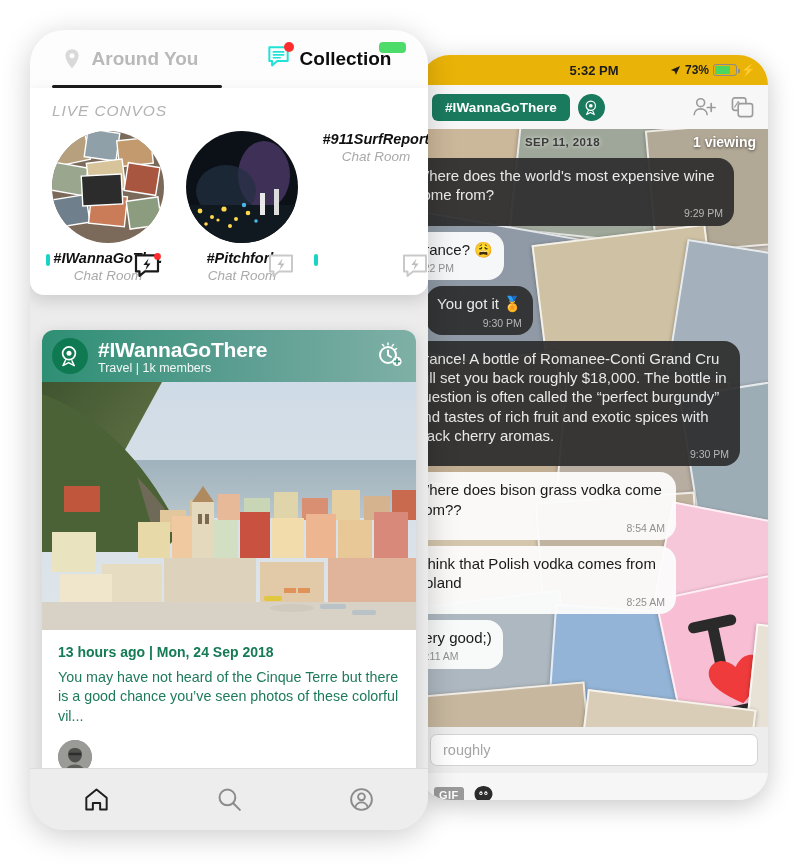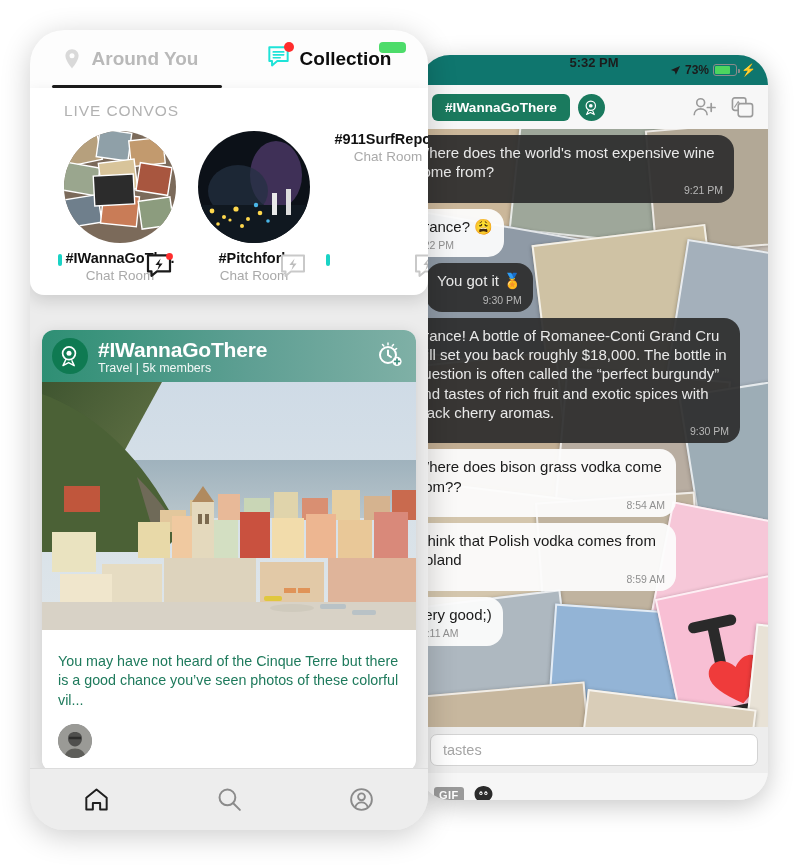--- a/index.html
+++ b/index.html
@@ -14,22 +14,22 @@
   
   .phone-right {
     position: absolute; left: 420px; top: 55px;
     width: 348px; height: 745px;
     background: #f2f2f2;
     border-radius: 30px;
     overflow: hidden;
     box-shadow: 0 6px 26px rgba(0,0,0,.22);
   }
   .r-status {
-    height: 30px; background: #0f766e;
-    display: flex; justify-content: center;
+    height: 30px; background: #eab308;
+    display: flex; align-items: center; justify-content: center;
     position: relative; font-size: 13px; font-weight: bold; color: #1c1c1c;
   }
   .r-status .right-cluster {
     position: absolute; right: 12px; top: 0; height: 30px;
     display: flex; align-items: center; gap: 4px;
     font-size: 12px; font-weight: bold; color: #1c1c1c;
   }
   .loc-arrow { display:inline-block; width:11px; height:11px; }
   .batt {
     width: 24px; height: 12px; border: 1.4px solid #8b8b8b;
@@ -141,22 +141,23 @@
   }
   .green-badge {
     position: absolute; right: 22px; top: 12px;
     width: 27px; height: 11px; background: #4ddc6a; border-radius: 4px;
   }
 
   .live-card {
     position: absolute; left: 0; top: 58px; width: 398px;
     background: #fff; border-radius: 0 0 14px 14px;
     box-shadow: 0 6px 16px rgba(0,0,0,.13);
-    padding: 14px 0 12px 34px;
+    padding: 14px 0 12px 22px;
     z-index: 5;
+    font-style: italic;
   }
   .live-title {
     font-size: 15.5px; color: #b2b2b2; letter-spacing: .9px;
     margin-bottom: 11px;
   }
   .convo-row { display: flex; gap: 22px; }
   .convo { width: 112px; flex: 0 0 112px; text-align: center; position: relative; }
   .convo .ava {
     width: 112px; height: 112px; border-radius: 50%;
     overflow: hidden; position: relative; margin-bottom: 7px;
@@ -290,25 +291,29 @@
             <path d="M16 98h34" stroke="#2a2a2a" stroke-width="10" stroke-linecap="round"></path>
           </svg>
         </div>
         <div class="pc" style="left:330px;top:500px;width:110px;height:120px;background:#e8e2d6;transform:rotate(6deg)"></div>
         <div class="pc" style="left:-10px;top:560px;width:180px;height:120px;background:#c7b79e;transform:rotate(-5deg)"></div>
         <div class="pc" style="left:160px;top:570px;width:170px;height:120px;background:#d9cdb8;transform:rotate(7deg)"></div>
       </div>
 
       <div class="r-scroll">
 
+        <div class="day-row">
+          <div class="day-sep">SEP 11, 2018</div>
+          <div class="viewing">1 viewing</div>
+        </div>
 
         <div class="msg in">
           <div class="bub dark bleed-l" style="max-width:330px">
             <span>Where does the world's most expensive wine come from?</span>
-            <span class="ts">9:21 PM</span>
+            <span class="ts">9:29 PM</span>
           </div>
         </div>
 
         <div class="msg in">
           <div class="bub light bleed-l" style="max-width:140px">
             <span>France? 😩</span>
             <span class="ts" style="text-align:left">9:22 PM</span>
           </div>
         </div>
 
@@ -330,36 +335,36 @@
         <div class="msg in">
           <div class="bub light bleed-l" style="max-width:272px">
             <span>Where does bison grass vodka come from??</span>
             <span class="ts">8:54 AM</span>
           </div>
         </div>
 
         <div class="msg in">
           <div class="bub light bleed-l" style="max-width:272px">
             <span>I think that Polish vodka comes from Poland</span>
-            <span class="ts">8:59 AM</span>
+            <span class="ts">8:25 AM</span>
           </div>
         </div>
 
         <div class="msg in">
           <div class="bub light bleed-l" style="max-width:120px">
             <span>Very good;)</span>
             <span class="ts" style="text-align:left">10:11 AM</span>
           </div>
         </div>
 
       </div>
     </div>
 
     <div class="r-inputbar">
-      <div class="r-inputfield">tastes</div>
+      <div class="r-inputfield">roughly</div>
     </div>
 
     <div class="r-toolbar">
       <span class="gif-chip">GIF</span>
       <svg width="23" height="22" viewBox="0 0 24 24">
         <path d="M12 2.2c5.4 0 9.8 3.9 9.8 8.7s-4.4 8.7-9.8 8.7c-1 0-2-.13-2.9-.37L4.6 21.6l.9-3.7C3.4 16.3 2.2 13.9 2.2 10.9 2.2 6.1 6.6 2.2 12 2.2z" fill="#2b2b2b"></path>
         <ellipse cx="9.2" cy="10" rx="1.7" ry="2" fill="#fff"></ellipse>
         <ellipse cx="14.6" cy="10" rx="1.7" ry="2" fill="#fff"></ellipse>
         <circle cx="9.2" cy="10.4" r=".85" fill="#2b2b2b"></circle>
         <circle cx="14.6" cy="10.4" r=".85" fill="#2b2b2b"></circle>
@@ -479,21 +484,21 @@
       <div class="art-head">
         <div class="mark">
           <svg width="24" height="24" viewBox="0 0 24 24">
             <circle cx="11" cy="9.3" r="6.4" fill="none" stroke="#fff" stroke-width="1.7"></circle>
             <circle cx="11" cy="9.3" r="2.5" fill="#fff"></circle>
             <path d="M8 15.2 5 21.6l5.6-3 5.6 3-2.5-5.4" fill="none" stroke="#fff" stroke-width="1.5" stroke-linejoin="round"></path>
           </svg>
         </div>
         <div class="tt">
           <div class="h">#IWannaGoThere</div>
-          <div class="s">Travel | 5k members</div>
+          <div class="s">Travel | 1k members</div>
         </div>
         <div class="clock">
           <svg width="30" height="30" viewBox="0 0 30 30">
             <circle cx="14" cy="16" r="8" fill="none" stroke="#fff" stroke-width="2"></circle>
             <path d="M14 11.6V16l3 2" stroke="#fff" stroke-width="2" stroke-linecap="round" fill="none"></path>
             <g stroke="#fff" stroke-width="1.5" stroke-linecap="round">
               <path d="M8.5 5.5 9.8 7M14 4v1.8M19.5 5.5 18.2 7M22.6 9.6l-1.6 1"></path>
             </g>
             <circle cx="23" cy="22.4" r="4.6" fill="#fff"></circle>
             <path d="M23 20v4.8M20.6 22.4h4.8" stroke="#3f8e7f" stroke-width="1.7" stroke-linecap="round"></path>
@@ -564,20 +569,21 @@
           <rect x="310" y="228" width="24" height="5" rx="2" fill="#b9c2c6"></rect>
           <rect x="222" y="214" width="18" height="5" rx="2" fill="#e0c73e"></rect>
           <g fill="#e08a4b" opacity=".85">
             <rect x="242" y="206" width="12" height="5"></rect>
               <rect x="256" y="206" width="12" height="5"></rect>
           </g>
         </svg>
       </div>
 
       <div class="art-body">
+        <div class="art-meta">13 hours ago | Mon, 24 Sep 2018</div>
         <div class="art-desc">You may have not heard of the Cinque Terre but there is a good chance you’ve seen photos of these colorful vil...</div>
       </div>
 
       <div class="art-foot">
         <div class="poster">
           <svg width="34" height="34" viewBox="0 0 34 34">
             <circle cx="17" cy="17" r="17" fill="#9a9a96"></circle>
             <path d="M17 8c4.4 0 7 2.4 7 6.5 0 4-3 8-7 8s-7-4-7-8C10 10.4 12.6 8 17 8z" fill="#4f4f4d"></path>
             <path d="M6 34c1.4-6.4 5.6-9.4 11-9.4S26.6 27.6 28 34z" fill="#5e5e5a"></path>
             <path d="M11 14h12" stroke="#2d2d2c" stroke-width="2.4"></path>

